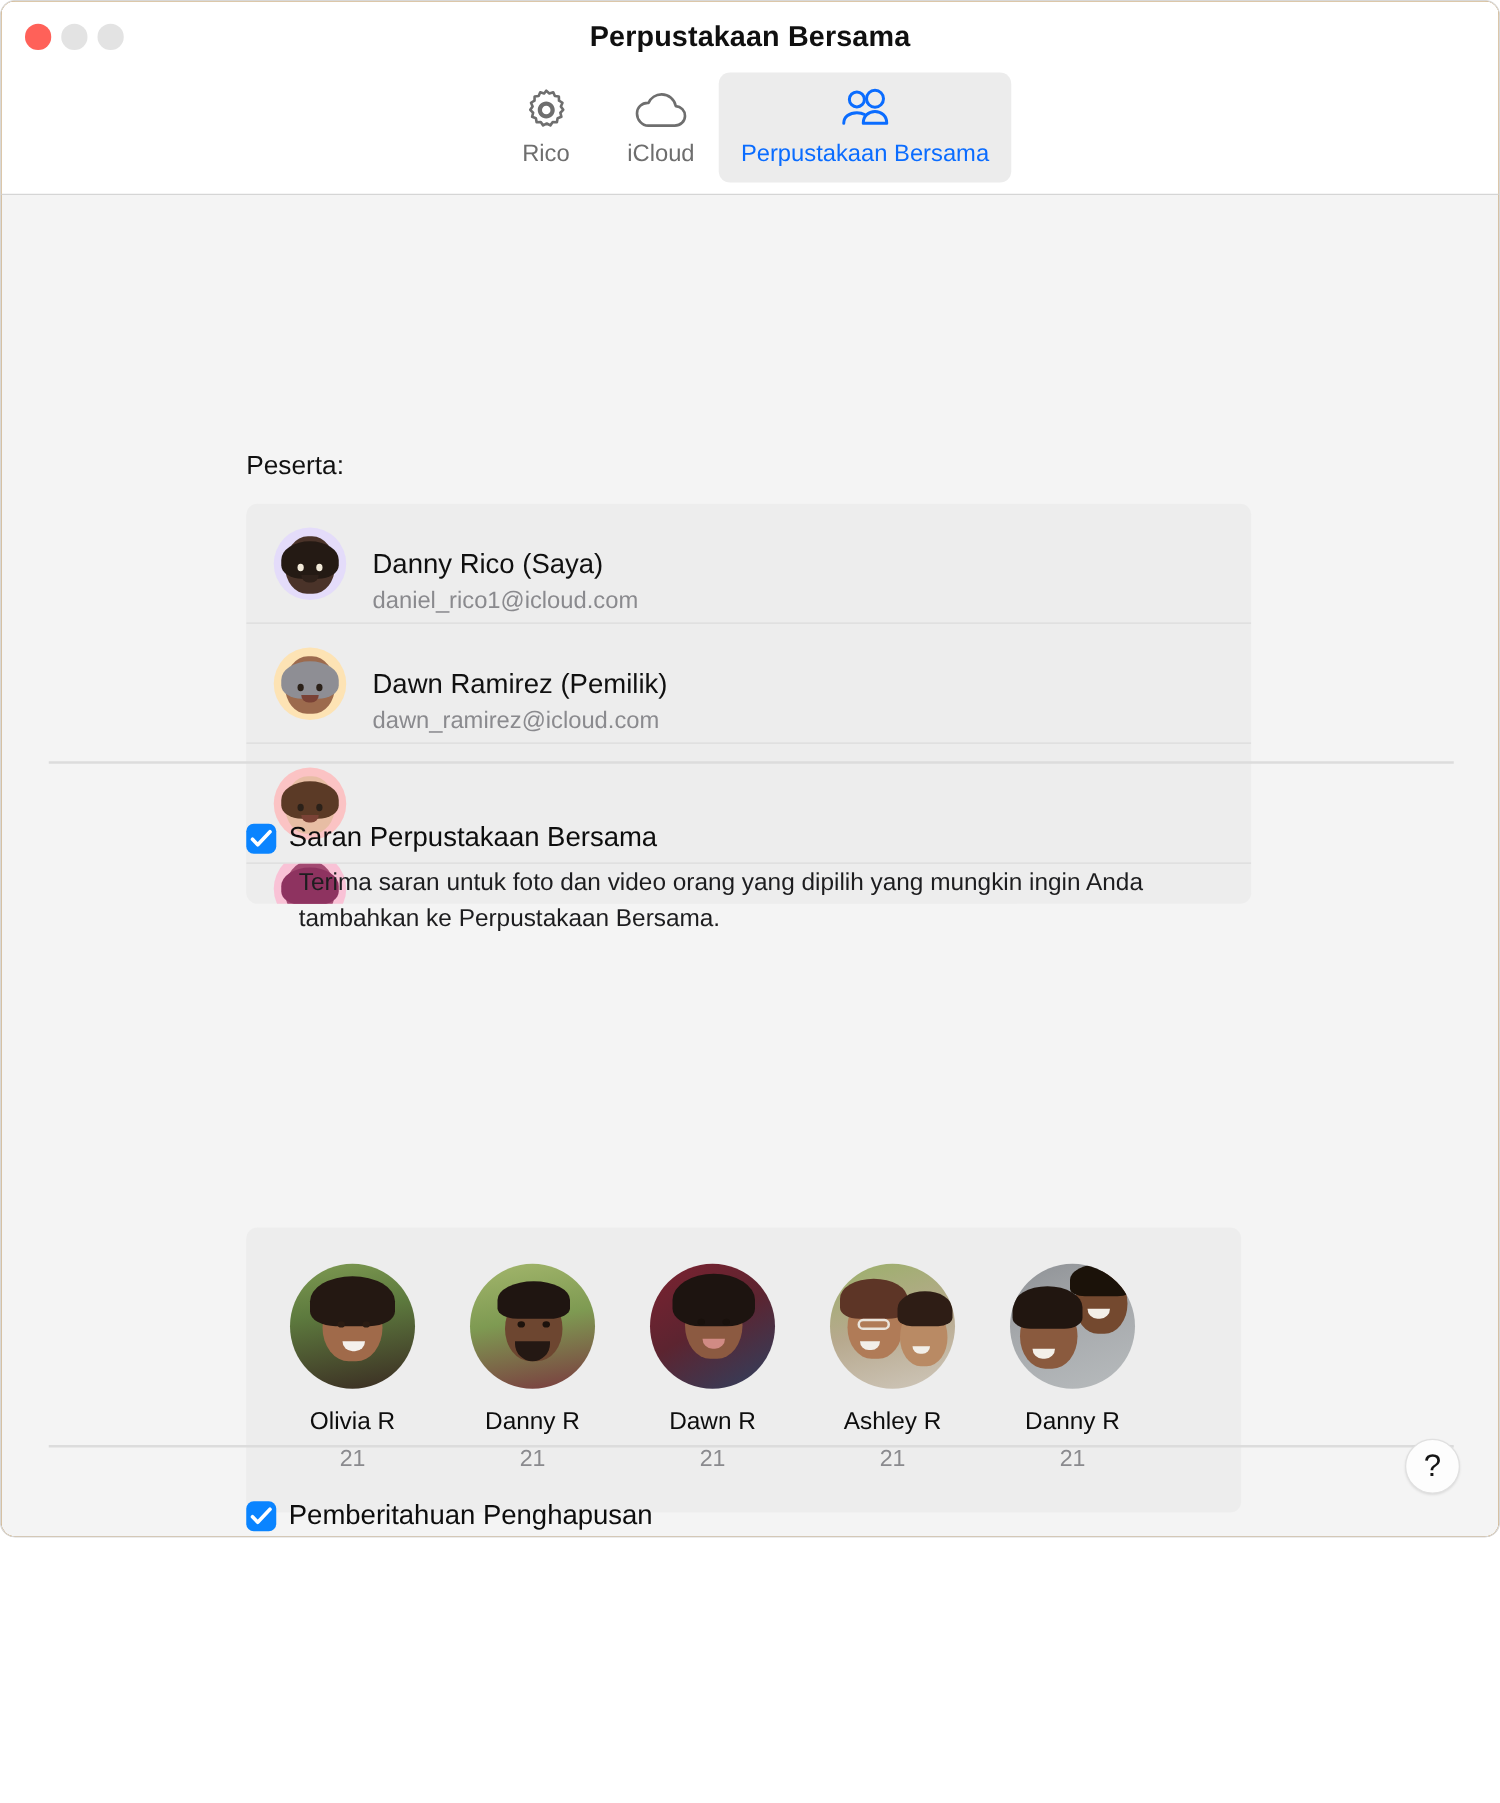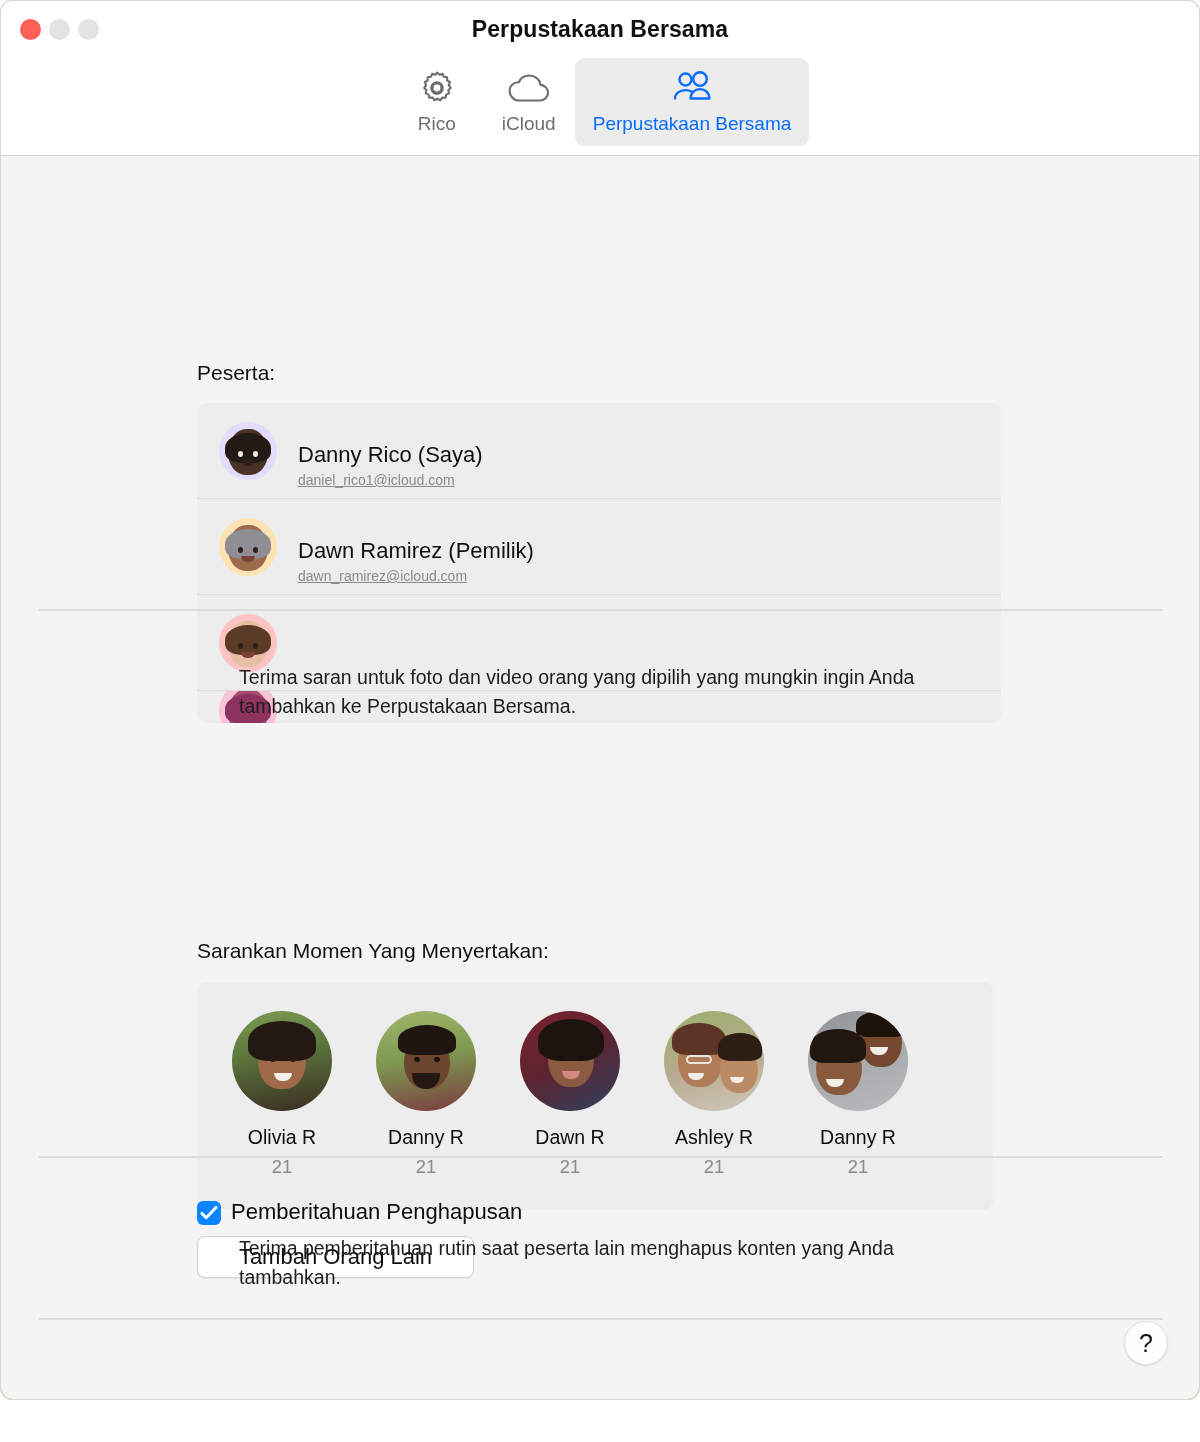--- a/index.html
+++ b/index.html
@@ -8,21 +8,21 @@
     width: 1200px;
     height: 1442px;
     background: #ffffff;
     font-family: "Liberation Sans", "DejaVu Sans", sans-serif;
     -webkit-font-smoothing: antialiased;
   }
 
   #window {
     position: relative;
     width: 1200px;
-    height: 1400px;
+    height: 1230px;
     background: #a16207;
     border-radius: 12px;
     overflow: hidden;
     border: 1px solid #d8d8d8;
   }
 
   
   #titlebar {
     position: relative;
     height: 155px;
@@ -170,25 +170,24 @@
     background: #7a4236;
   }
 
   .participant-text { margin-left: 21px; margin-top: 29px; }
   .participant-name {
     font-size: 22px;
     color: #101010;
     line-height: 1.25;
   }
   .participant-email {
-    font-size: 14px;
+    font-size: 19px;
     color: #8a8a8e;
     margin-top: 4px;
     line-height: 1.25;
-    text-decoration: underline;
   }
 
   .divider {
     position: absolute;
     left: 38px;
     width: 1124px;
     height: 2px;
     background: #dcdcdc;
   }
 
@@ -416,24 +415,31 @@
         <div class="participant-text">
           <div class="participant-name"></div>
         </div>
       </div>
 
     </div>
 
     <div class="divider" style="top:453px;"></div>
 
     <div class="check-row" style="top:500px;">
+      <div class="check-head">
+        <span class="checkbox">
+          <svg width="18" height="16" viewBox="0 0 18 16">
+            <path d="M2 8.4l4.2 4.4L16 2.4" stroke="#ffffff" stroke-width="2.9" fill="none" stroke-linecap="round" stroke-linejoin="round"></path>
+          </svg>
+        </span>
+        <span class="check-title">Saran Perpustakaan Bersama</span>
+      </div>
       <div class="check-desc">Terima saran untuk foto dan video orang yang dipilih yang mungkin ingin Anda tambahkan ke Perpustakaan Bersama.</div>
     </div>
 
-    <div id="people-label">Sarankan Momen Yang Menyertakan:</div>
 
     <div id="people-box">
 
       <div class="person">
         <div class="person-photo" style="background:linear-gradient(170deg,#7e9a52 0%,#5d7a3e 38%,#3a2b22 100%);">
           <div style="position:absolute;left:26px;top:22px;width:48px;height:56px;border-radius:46% 46% 44% 44%/52% 52% 48% 48%;background:#a06a4a;"></div>
           <div style="position:absolute;left:16px;top:10px;width:68px;height:40px;border-radius:50% 50% 30% 30%;background:#241812;"></div>
           <div style="position:absolute;left:38px;top:46px;width:6px;height:5px;border-radius:50%;background:#2b1c13;"></div>
           <div style="position:absolute;left:58px;top:46px;width:6px;height:5px;border-radius:50%;background:#2b1c13;"></div>
           <div style="position:absolute;left:42px;top:62px;width:18px;height:8px;border-radius:0 0 12px 12px;background:#f4f0ec;"></div>

